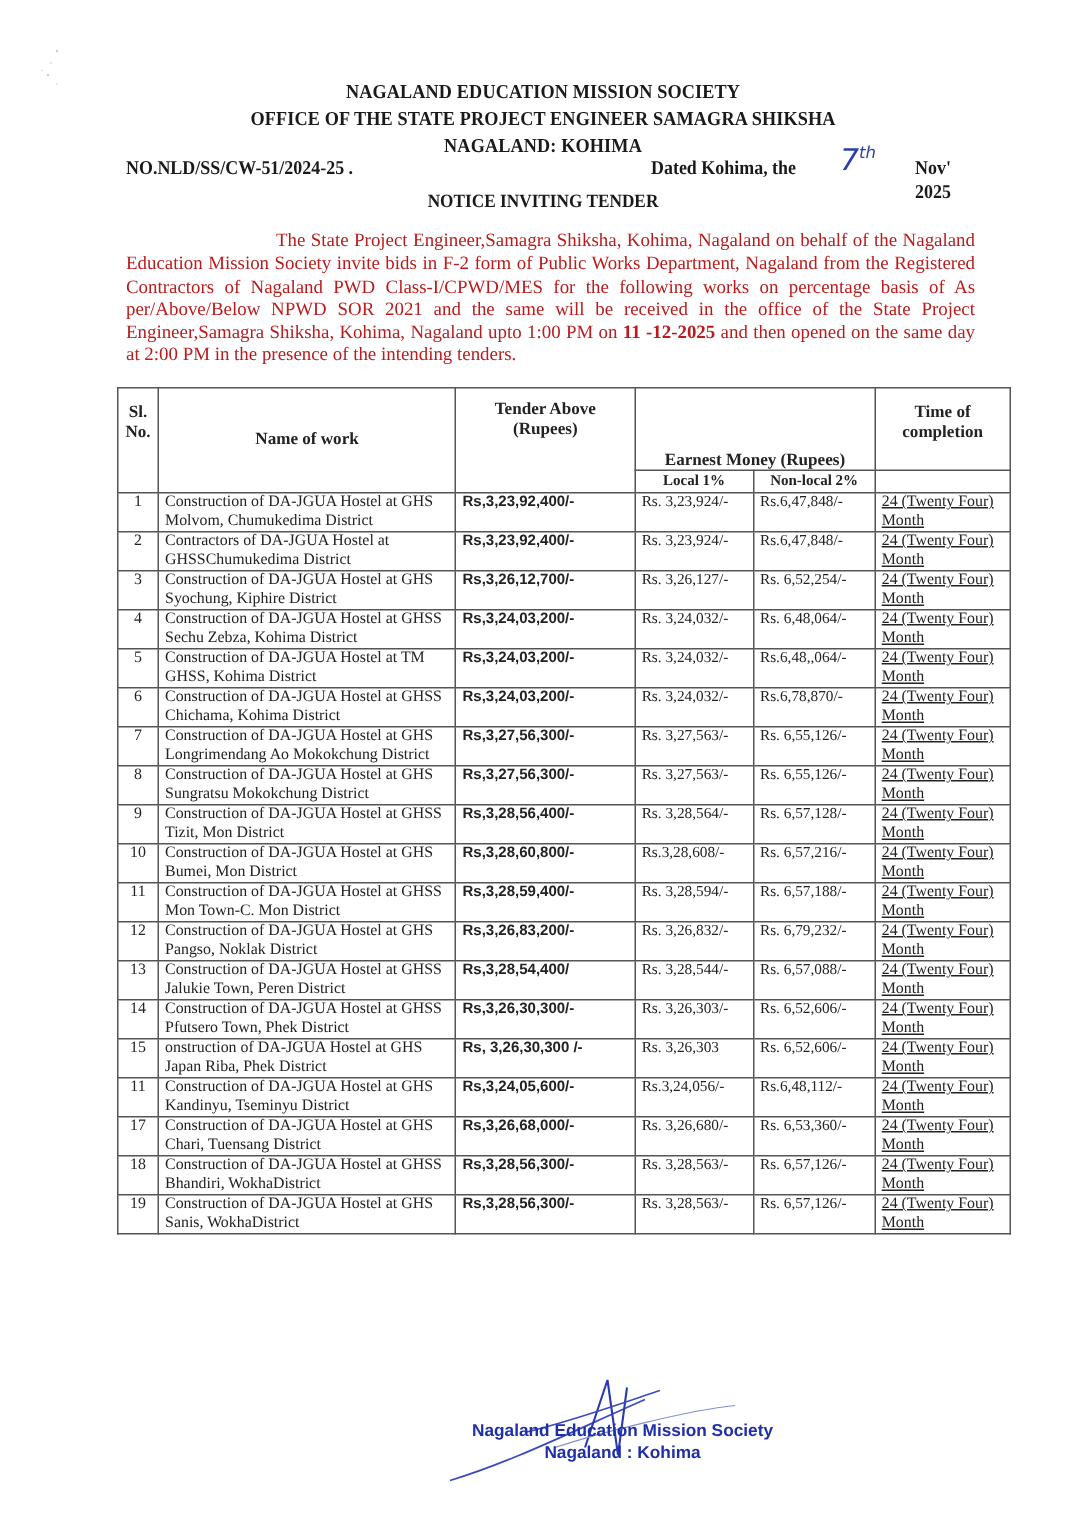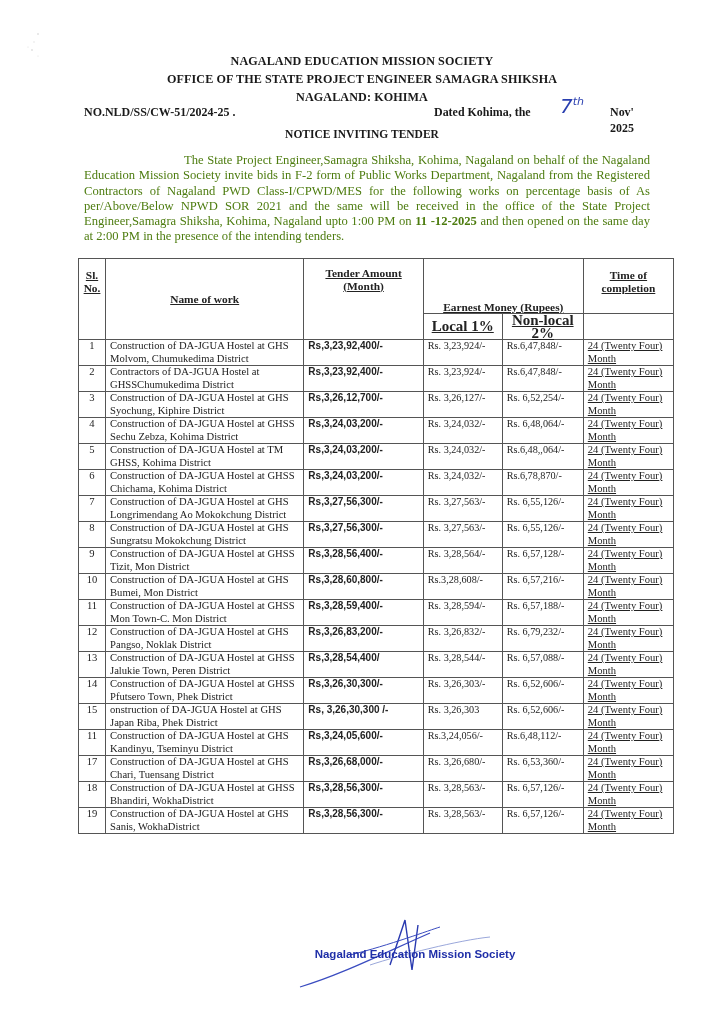--- a/index.html
+++ b/index.html
@@ -27,47 +27,47 @@
   .refline .day sup { font-size: 11px; }
   .refline .month { position: absolute; left: 526px; top: 0; transform: scaleX(0.92); transform-origin: left; }
   .notice-title {
     position: absolute; top: 127px; left: 0; right: 0; text-align: center;
     font-family: "Liberation Serif", serif; font-weight: bold; font-size: 12.5px;
     transform: scaleX(0.92);
   }
   .para {
     position: absolute; top: 153px; left: 84px; width: 566px;
     font-family: "Liberation Serif", serif; font-size: 12.6px; line-height: 15.3px;
-    text-align: justify; text-indent: 100px; color: #4d7c0f;
+    text-align: justify; text-indent: 100px; color: #b91c1c;
   }
   .para b { font-weight: bold; }
 
   table.tender {
     position: absolute; top: 258px; left: 78px; width: 596px;
     border-collapse: collapse;
     font-family: "Liberation Serif", serif; font-size: 10.6px; color: #222;
     table-layout: fixed;
   }
   table.tender th, table.tender td {
     border: 1px solid #555; padding: 0 4px; vertical-align: top;
     line-height: 12.5px;
   }
-  table.tender th { font-weight: bold; font-size: 11.4px; text-align: center; vertical-align: middle; text-decoration: underline; }
+  table.tender th { font-weight: bold; font-size: 11.4px; text-align: center; vertical-align: middle; }
   .col-sl { width: 24px; }
   .col-name { width: 176px; }
   .col-amt { width: 106px; }
   .col-loc { width: 70px; }
   .col-nl { width: 72px; }
   .col-time { width: 80px; }
   td.sl { text-align: center; vertical-align: middle; }
   td.amt { font-weight: bold; font-family: Liberation Sans, sans-serif; font-size: 10px; white-space: nowrap; }
   td.loc, td.nl { white-space: nowrap; font-size: 10.2px; }
   td.time { white-space: nowrap; text-decoration: underline; }
   tr.hdr1 th { height: 44px; }
-  tr.hdr2 th { height: 14px; font-size: 15px; }
+  tr.hdr2 th { height: 14px; font-size: 10px; }
 
   .signature {
     position: absolute; top: 947px; left: 290px; width: 250px; text-align: center;
     font-family: "Liberation Sans", sans-serif; font-weight: bold; color: #1f2fa8;
     font-size: 11.5px; line-height: 15px;
   }
   .sig-scribble { position: absolute; top: 915px; left: 290px; width: 200px; height: 80px; }
   .specks { position: absolute; top: 30px; left: 24px; width: 30px; height: 40px; }
 </style>
 </head>
@@ -104,21 +104,21 @@
       <col class="col-name">
       <col class="col-amt">
       <col class="col-loc">
       <col class="col-nl">
       <col class="col-time">
   </colgroup>
   <thead>
     <tr class="hdr1">
       <th rowspan="2" style="vertical-align:top;padding-top:10px;">Sl. No.</th>
       <th rowspan="2">Name of work</th>
-      <th rowspan="2" style="vertical-align:top;padding-top:8px;">Tender Amount (Month)</th>
+      <th rowspan="2" style="vertical-align:top;padding-top:8px;">Tender Above (Rupees)</th>
       <th colspan="2" style="vertical-align:bottom;">Earnest Money (Rupees)</th>
       <th style="vertical-align:top;padding-top:10px;">Time of completion</th>
     </tr>
     <tr class="hdr2">
       <th>Local 1%</th>
       <th>Non-local 2%</th>
       <th></th>
     </tr>
   </thead>
   <tbody id="tbody">
@@ -279,13 +279,14 @@
 
 <svg class="sig-scribble" viewBox="0 0 200 80">
   <path d="M10 72 C 50 60, 90 40, 140 18" stroke="#3a4cc0" stroke-width="1.2" fill="none"></path>
   <path d="M100 50 L 115 5 L 122 55 L 128 10" stroke="#2a3ab0" stroke-width="1.4" fill="none"></path>
   <path d="M60 40 C 100 30, 140 15, 150 12" stroke="#3a4cc0" stroke-width="1" fill="none"></path>
   <path d="M80 50 C 110 40, 170 25, 200 22" stroke="#8090d0" stroke-width="0.8" fill="none"></path>
 </svg>
 
 <div class="signature">
   <div>Nagaland Education Mission Society</div>
+  <div>Nagaland : Kohima</div>
 </div>
 
 </body></html>

